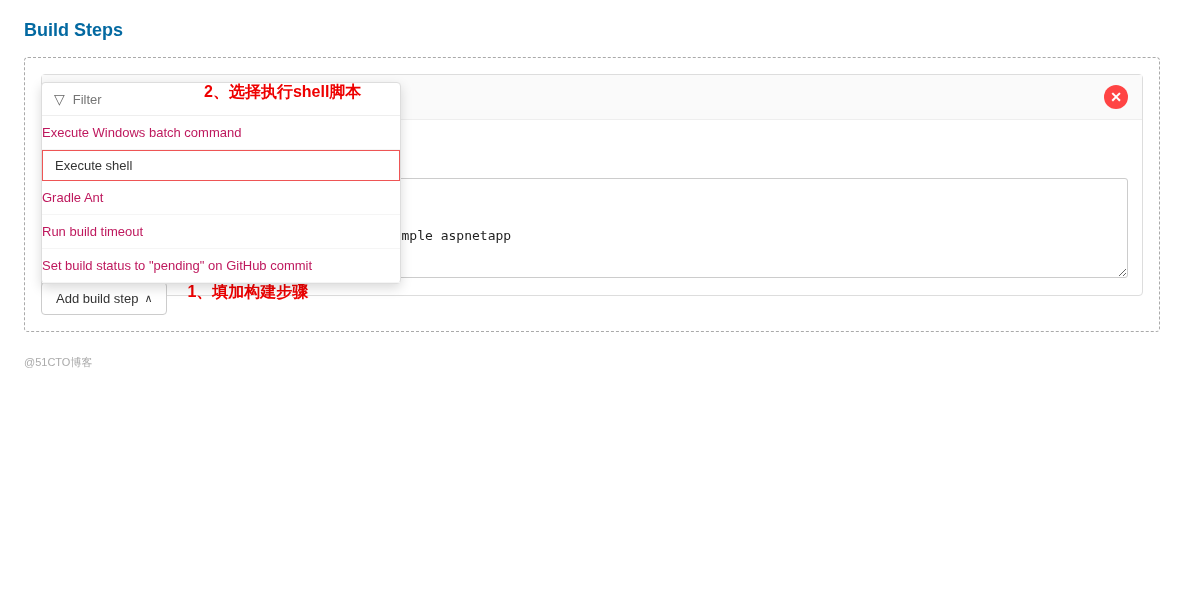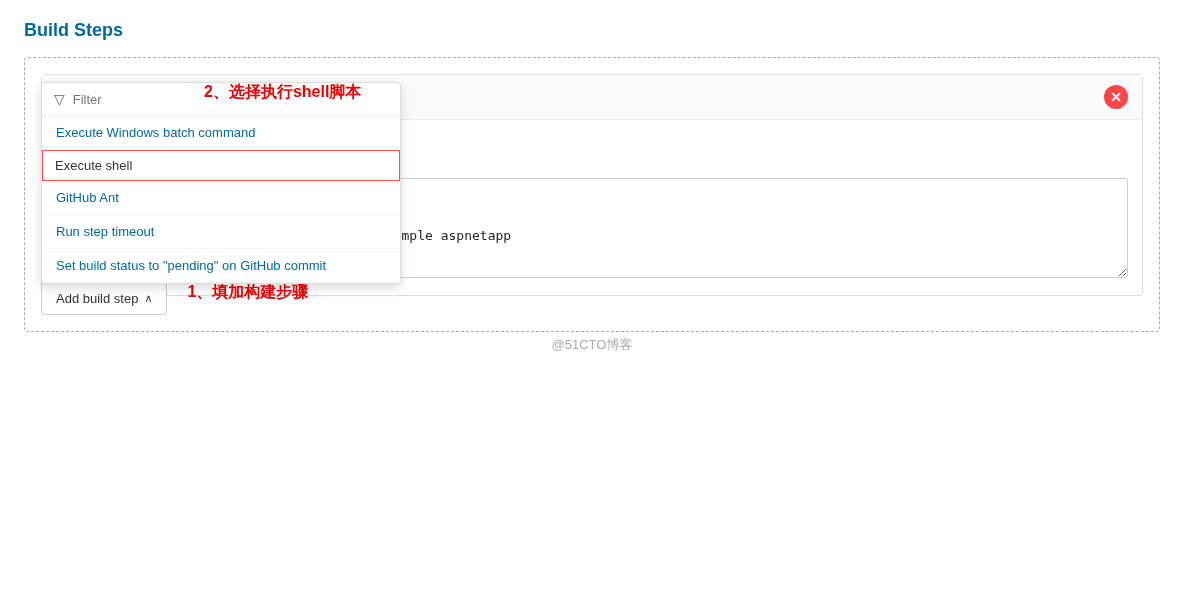--- a/index.html
+++ b/index.html
@@ -154,24 +154,24 @@
 
     .filter-input {
       border: none;
       outline: none;
       font-size: 13px;
       color: #000000;
       width: 100%;
     }
 
     .dropdown-item {
-      padding: 9px 14px;
-      font-size: 13px;
-      cursor: pointer;
-      color: #0369a1;
+      padding: 9px 0;
+      font-size: 13px;
+      cursor: pointer;
+      color: #be185d;
       border-bottom: 1px solid #f5f5f5;
     }
 
     .dropdown-item.selected {
       background: #fff;
       border: 1.5px solid #e55;
       color: #333;
       padding: 7px 12px;
     }
 
@@ -251,33 +251,33 @@
   <div style="position: relative; margin-top: -230px; z-index: 50;">
     <div class="dropdown-menu">
 
       <div class="dropdown-filter">
         <span class="filter-icon">▽</span>
         <input class="filter-input" type="text" placeholder="Filter" style="">
       </div>
 
       <div class="dropdown-item">Execute Windows batch command</div>
       <div class="dropdown-item selected">Execute shell</div>
-      <div class="dropdown-item">GitHub Ant</div>
-      <div class="dropdown-item">Run step timeout</div>
+      <div class="dropdown-item">Gradle Ant</div>
+      <div class="dropdown-item">Run build timeout</div>
       <div class="dropdown-item">Set build status to "pending" on GitHub commit</div>
     </div>
 
     <div class="annotation-text annotation-2">2、选择执行shell脚本</div>
   </div>
 
   <div style="height: 180px;"></div>
 
   <div class="bottom-area">
     <button class="add-build-step-btn">
       <span>Add build step</span>
       <span class="chevron">∧</span>
     </button>
     <span class="annotation-text" style="position: relative; left: 20px; top: 0; font-size: 16px;">1、填加构建步骤</span>
   </div>
 
 </div>
 
-<div style="text-align: center; font-size: 13px; color: #aaa; margin-top: 4px;">@51CTO博客</div>
+<div style="text-align: left; font-size: 11px; color: #aaa; margin-top: 23px;">@51CTO博客</div>
 
 </body></html>

